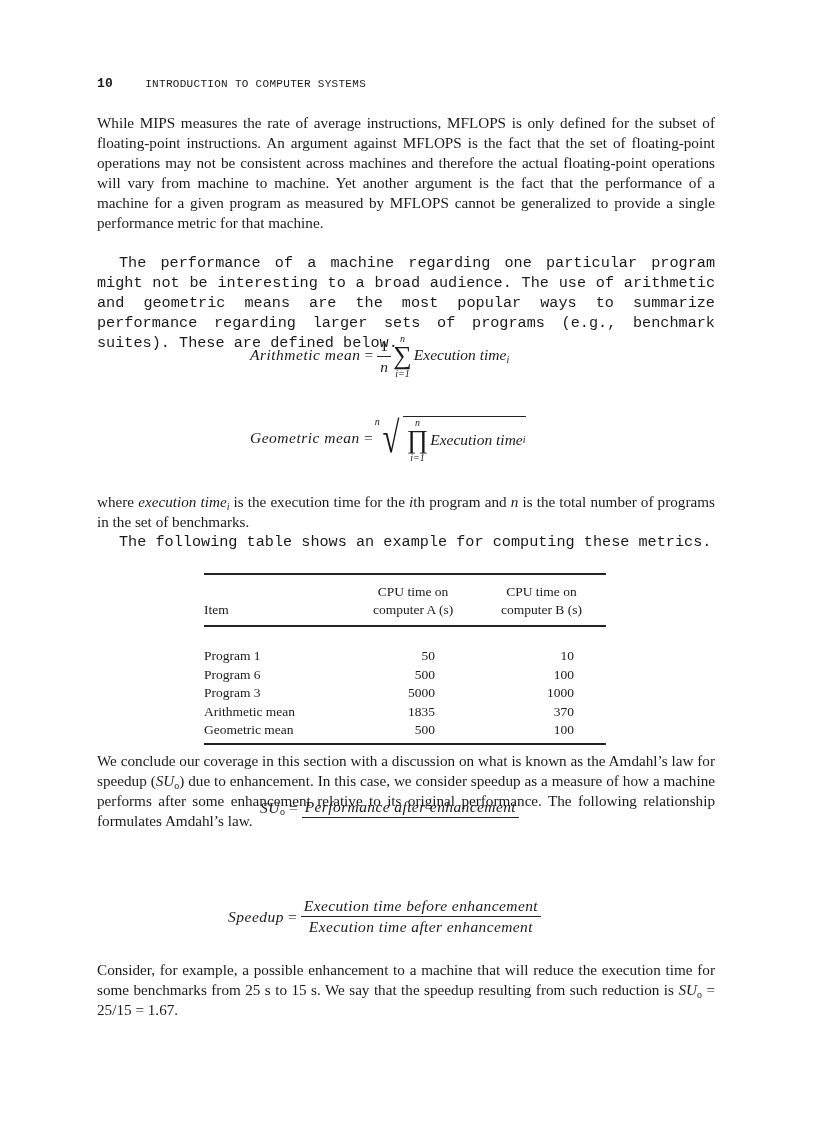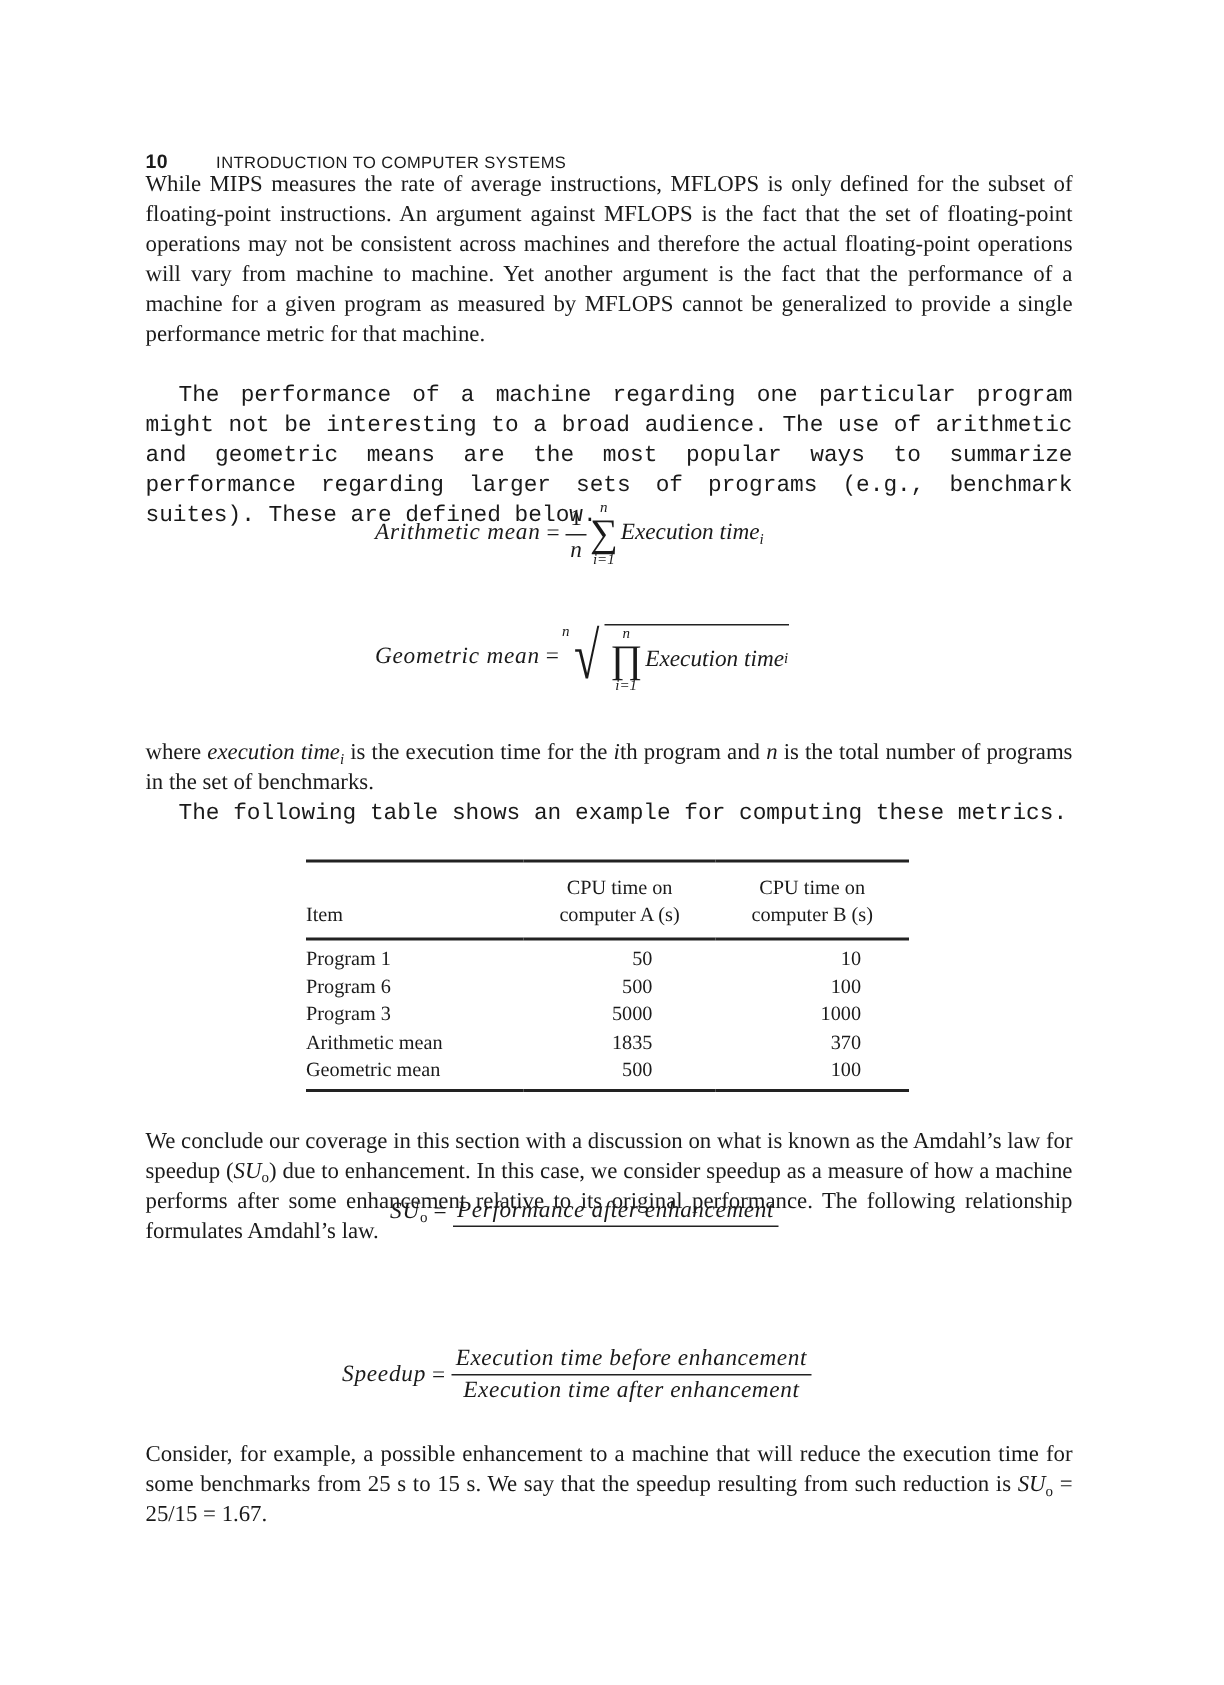--- a/index.html
+++ b/index.html
@@ -1,18 +1,18 @@
 <!DOCTYPE html>
 <html><head>
 <meta charset="utf-8">
 <style>
   html, body { margin: 0; padding: 0; background: #ffffff; }
   body { width: 816px; height: 1123px; position: relative; overflow: hidden; color: #1a1a1a; }
   .serif { font-family: "Liberation Serif", "DejaVu Serif", serif; }
-  .sans { font-family: Liberation Sans, sans-serif; margin-top: 24px; }
+  .sans { font-family: Liberation Mono, monospace; }
 
   .running-head { position: absolute; left: 97px; top: 76px; font-size: 11px; letter-spacing: 0.3px; }
   .running-head .pno { font-weight: bold; font-size: 13px; margin-right: 32px; }
 
   .para { position: absolute; left: 97px; width: 618px; font-size: 15.2px; line-height: 20px; text-align: justify; text-align-last: left; }
   .indent { text-indent: 22px; font-family: Liberation Mono, monospace; }
   .para i, .eq i { font-style: italic; }
   sub { font-size: 10px; vertical-align: -3px; line-height: 0; }
 
   .eq { position: absolute; font-size: 15.5px; font-style: italic; white-space: nowrap; }
@@ -29,21 +29,21 @@
   .root .rad { font-style: normal; font-size: 44px; line-height: 52px; transform: scaleX(0.7); margin-left: 2px; }
   .root .under { border-top: 1px solid #222; display: inline-flex; align-items: center; padding-left: 2px; margin-top: 2px; }
 
   table.data { position: absolute; left: 204px; top: 573px; width: 402px; border-collapse: collapse; font-size: 13.5px; }
   table.data thead tr.top th { border-top: 2px solid #222; height: 8px; padding: 0; }
   table.data th { font-weight: normal; vertical-align: bottom; padding: 0 0 6px 0; line-height: 18px; }
   table.data th.item { text-align: left; }
   table.data th.num { text-align: center; }
   table.data thead tr.hdr th { border-bottom: 2px solid #222; }
   table.data td { padding: 0; line-height: 18.5px; }
-  table.data tbody tr:first-child td { padding-top: 3px; }
+  table.data tbody tr:first-child td { padding-top: 20px; }
   table.data tbody tr:last-child td { padding-bottom: 3px; border-bottom: 2px solid #222; }
   table.data td.val { text-align: right; margin-top: 32px; }
   table.data td.a { padding-right: 42px; }
   table.data td.b { padding-right: 32px; }
 </style>
 </head>
 <body>
 
 <div class="running-head sans">
   <span class="pno">10</span><span>INTRODUCTION TO COMPUTER SYSTEMS</span>

